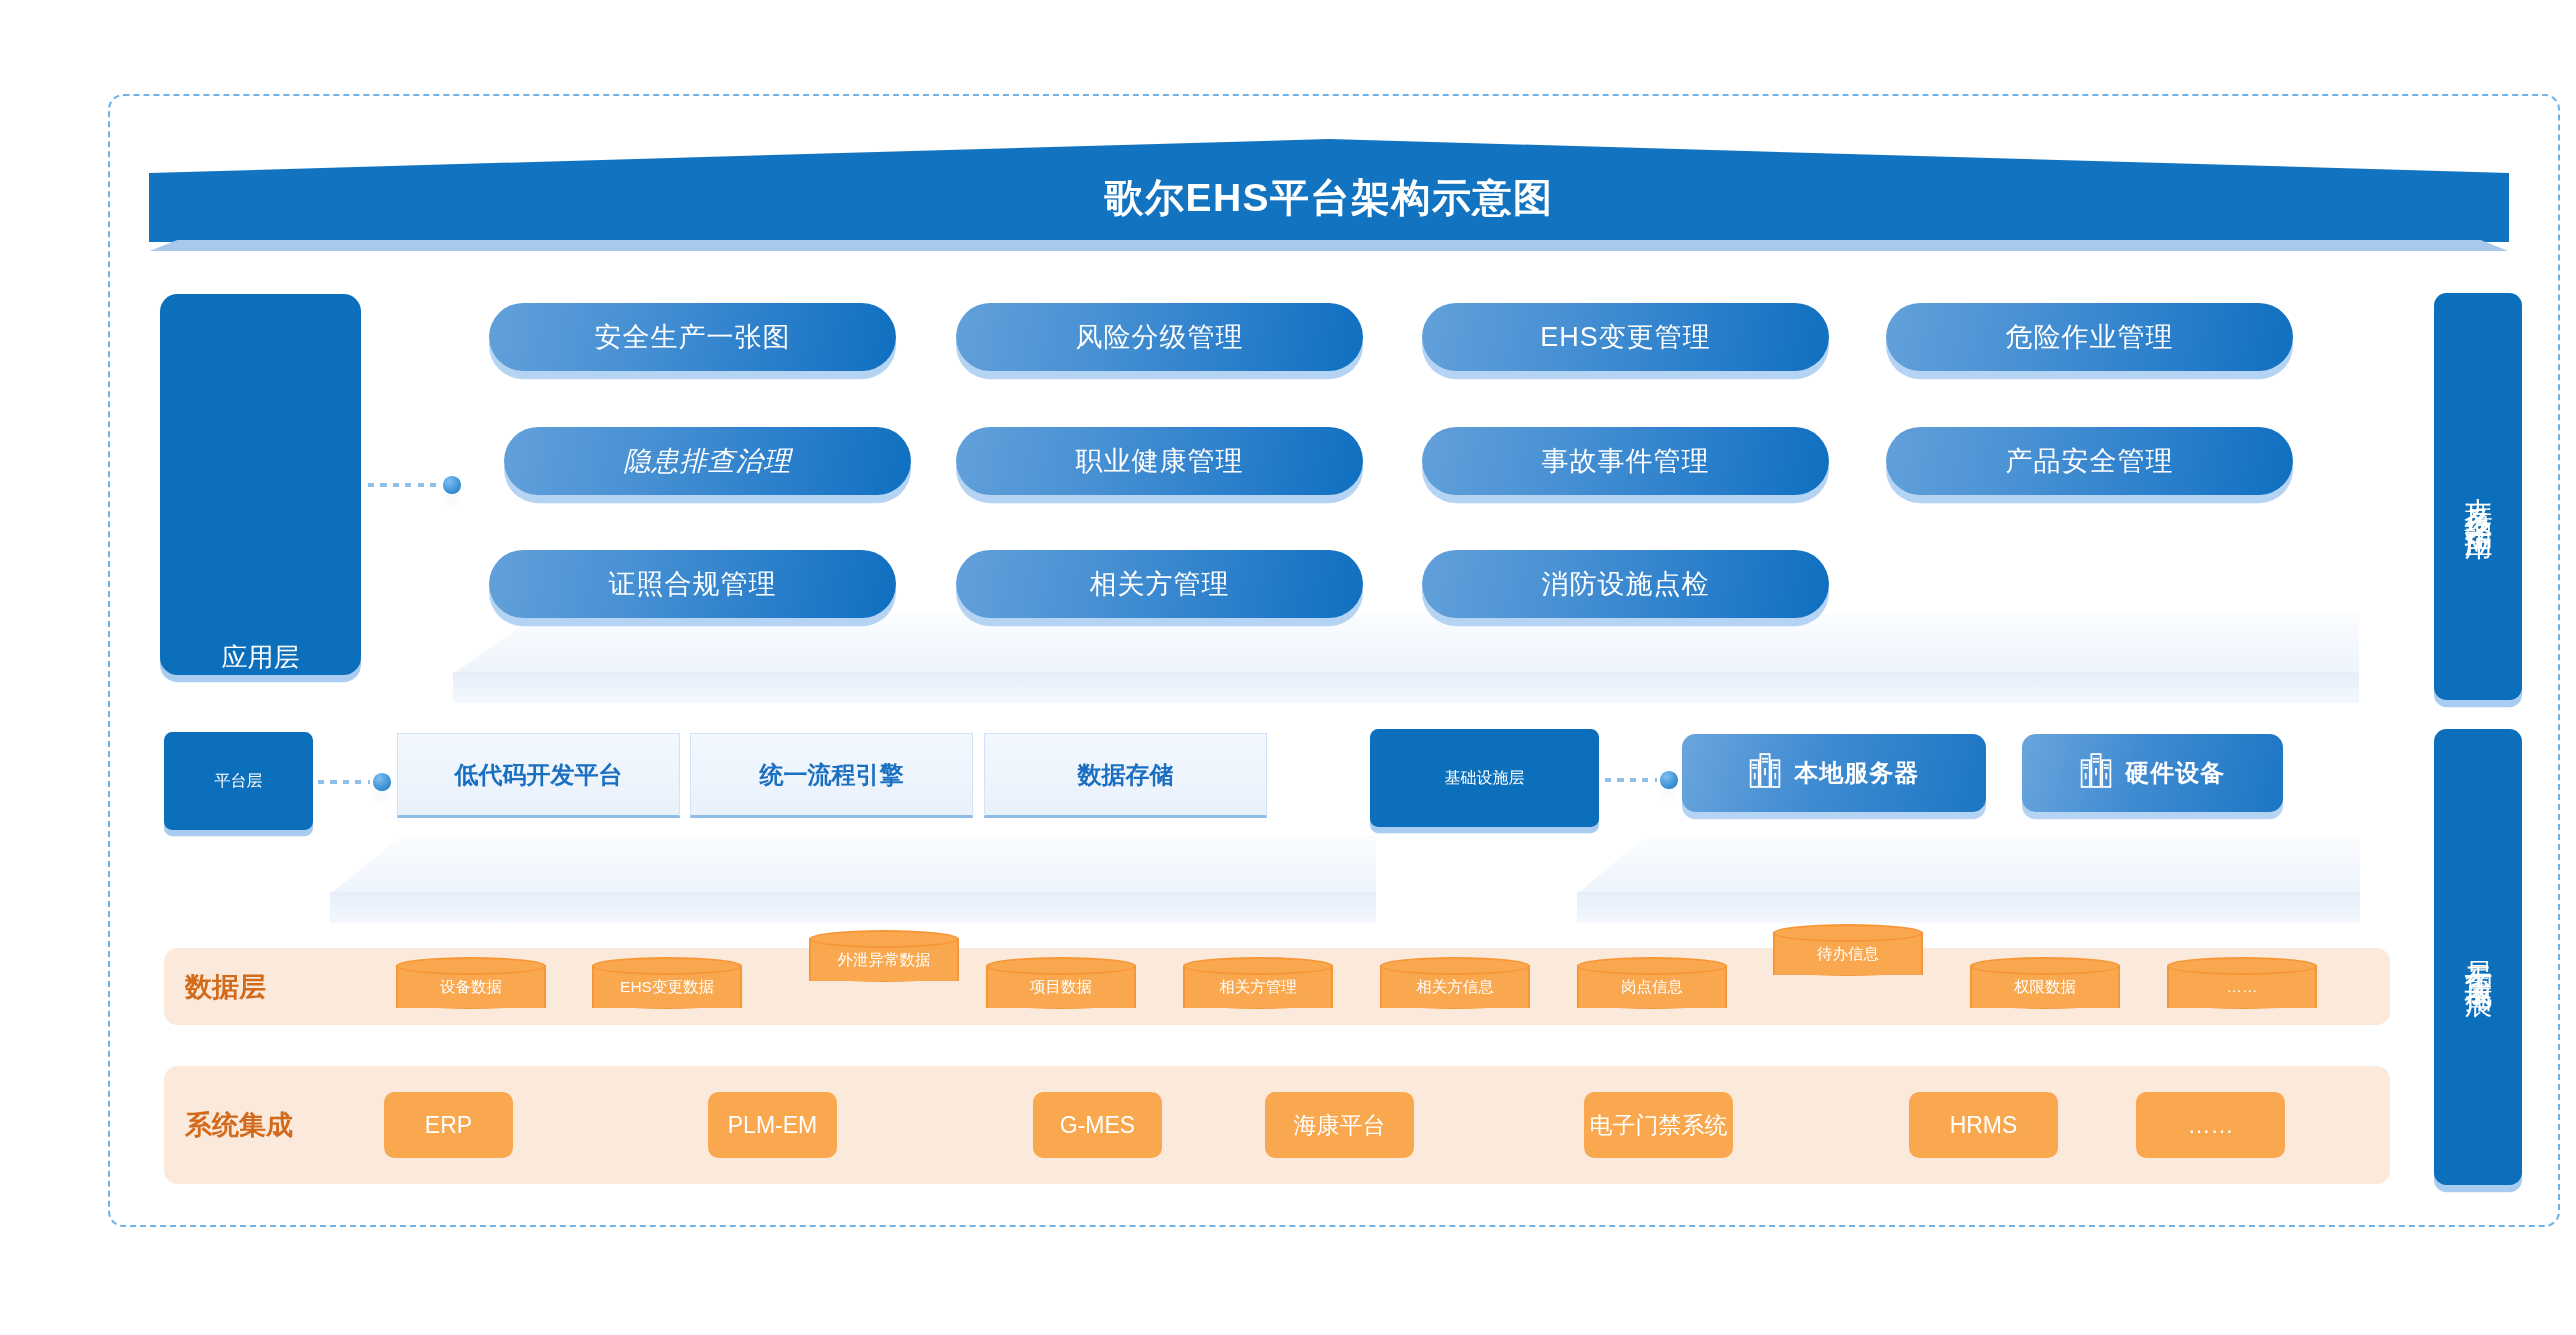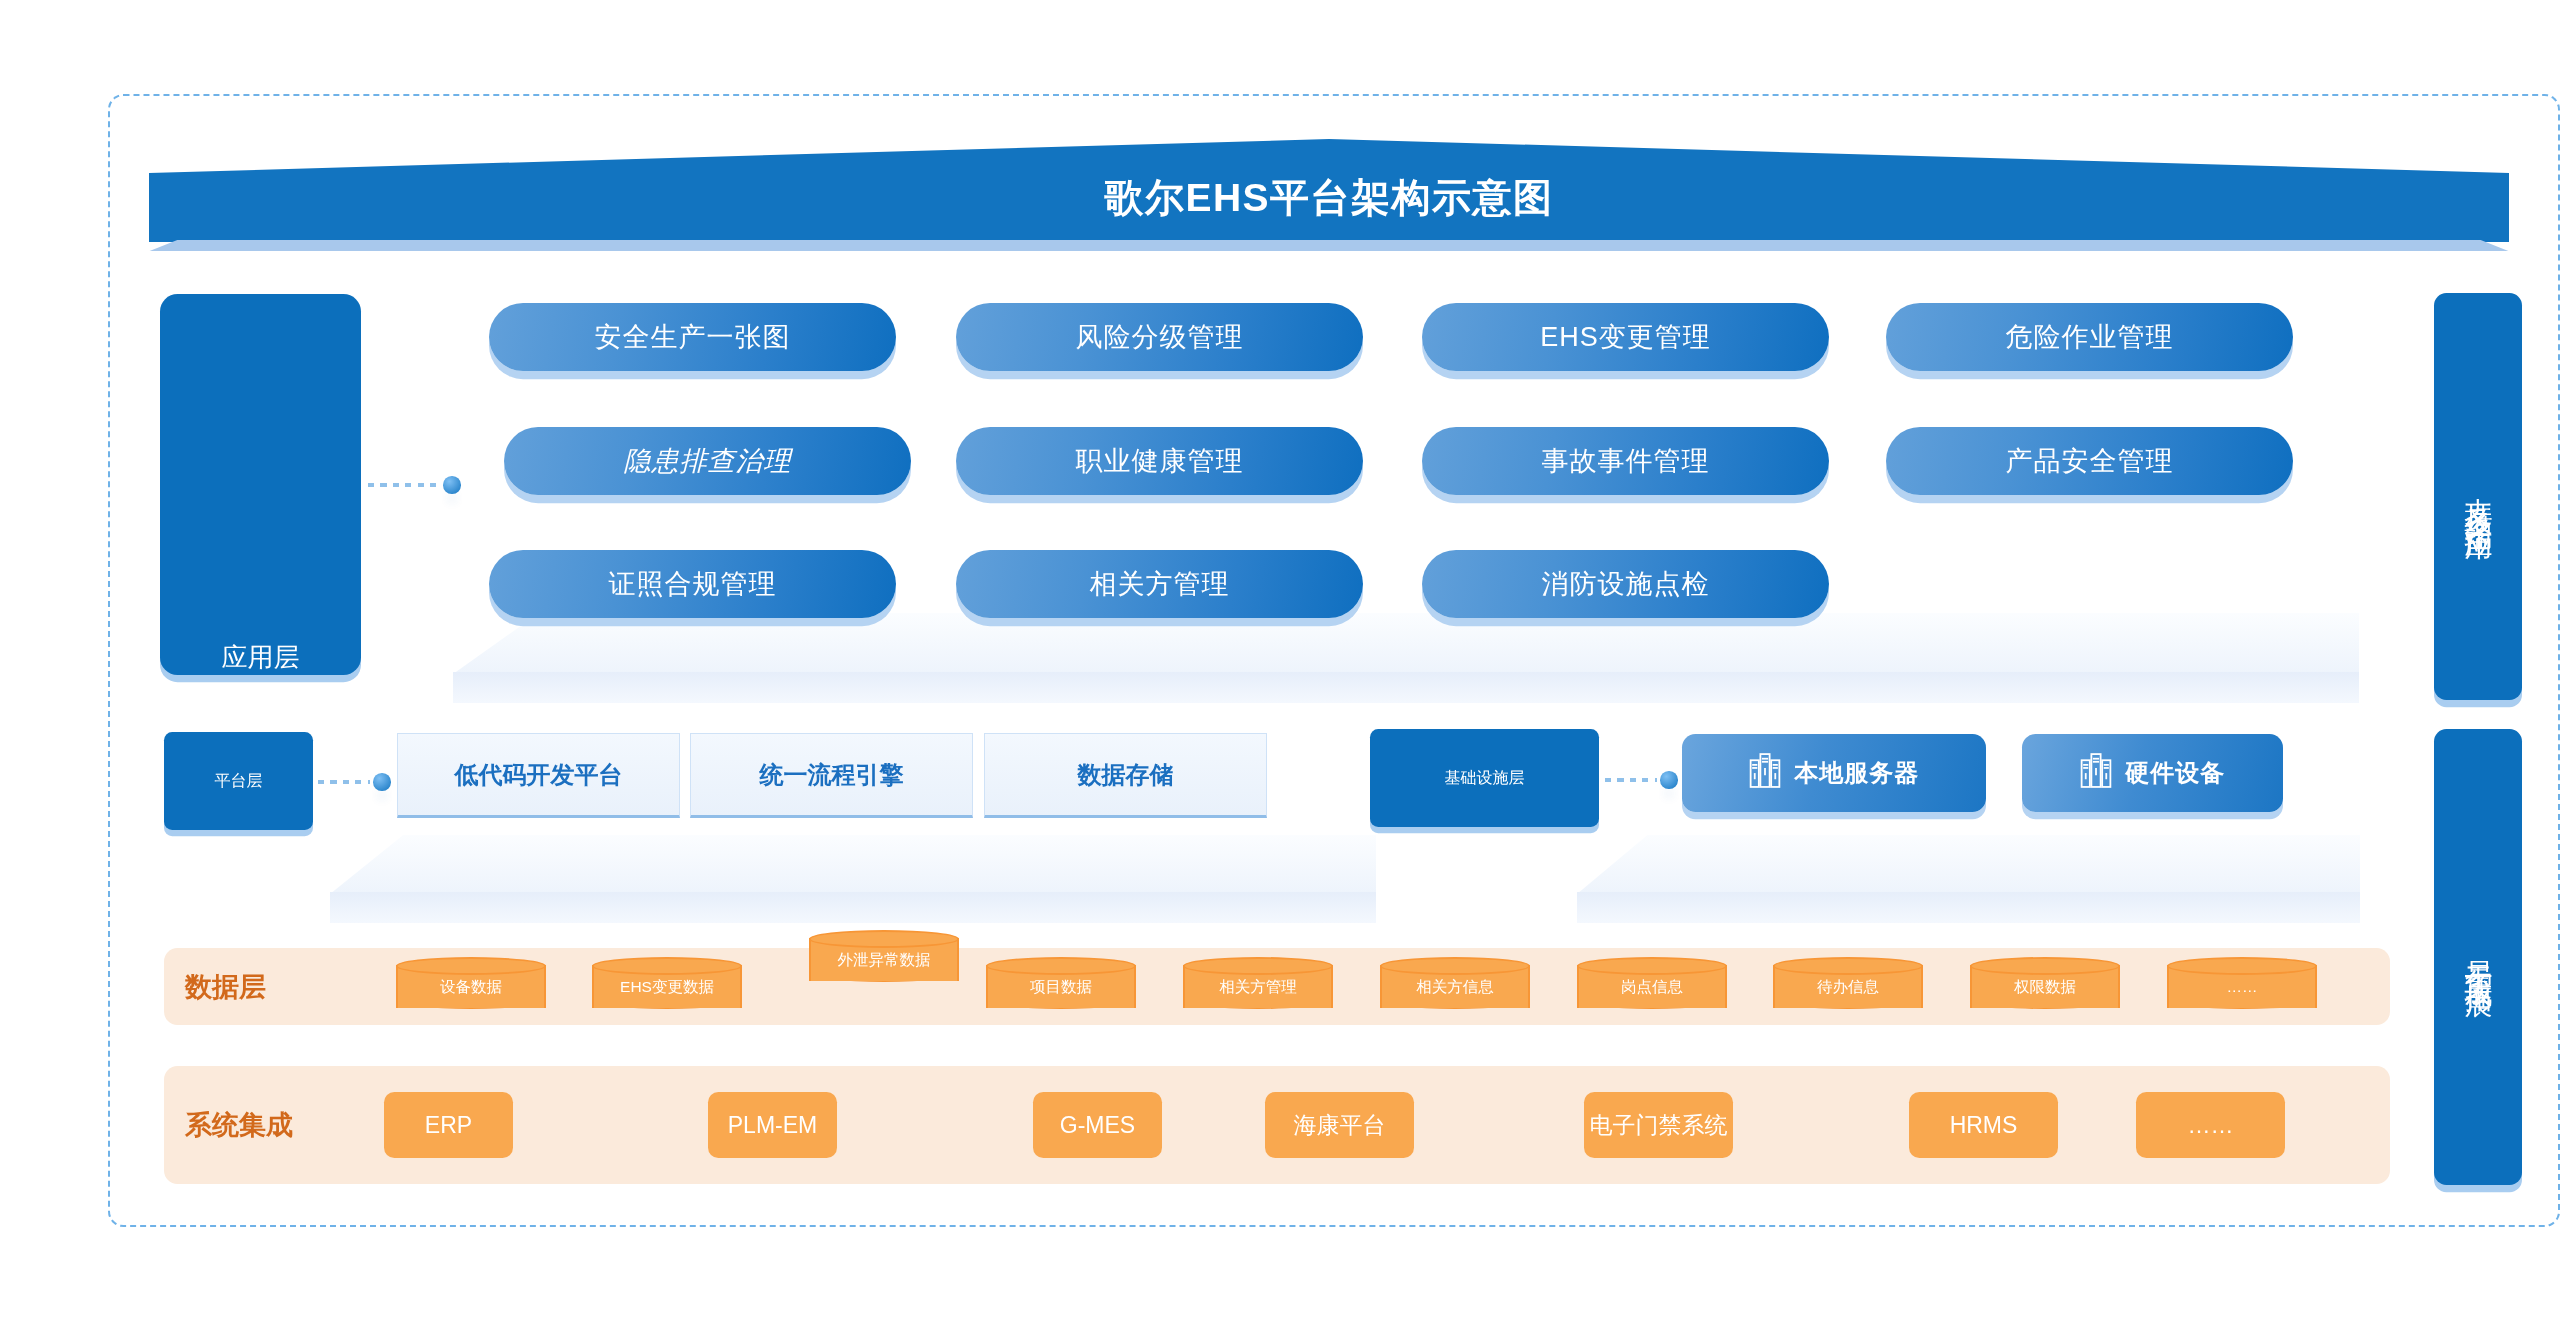--- a/index.html
+++ b/index.html
@@ -258,21 +258,21 @@
         <div class="body"></div>
         <div class="capt"></div>
         <div class="t">相关方信息</div>
       </div>
       <div class="cyl" style="left: 1577px; top: 957px;">
         <div class="capb"></div>
         <div class="body"></div>
         <div class="capt"></div>
         <div class="t">岗点信息</div>
       </div>
-      <div class="cyl" style="left: 1773px; top: 957px;">
+      <div class="cyl" style="left: 1773px; top: 924px;">
         <div class="capb"></div>
         <div class="body"></div>
         <div class="capt"></div>
         <div class="t">待办信息</div>
       </div>
       <div class="cyl" style="left: 1970px; top: 957px;">
         <div class="capb"></div>
         <div class="body"></div>
         <div class="capt"></div>
         <div class="t">权限数据</div>

